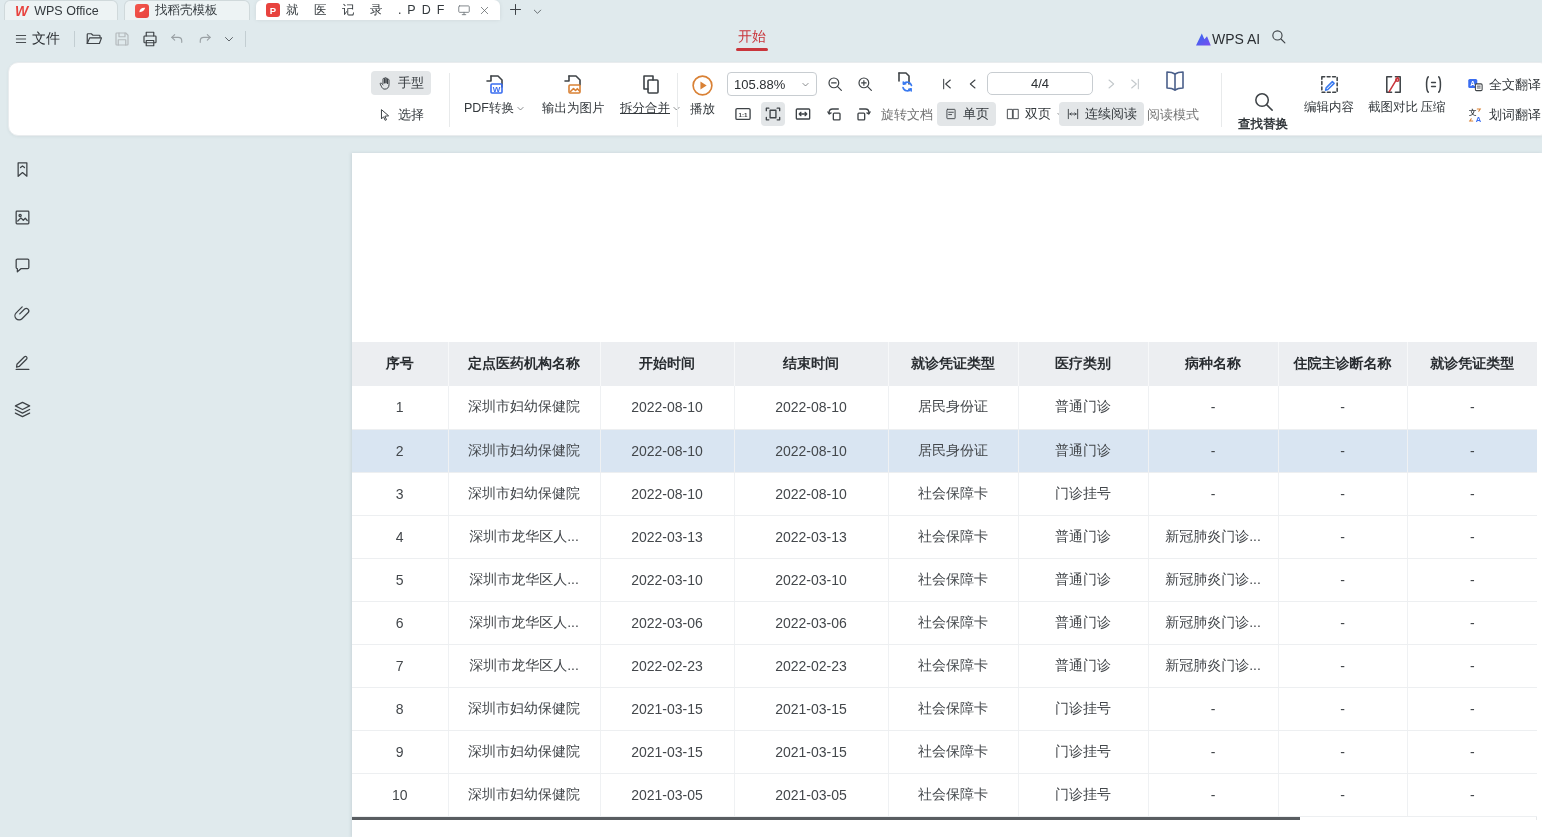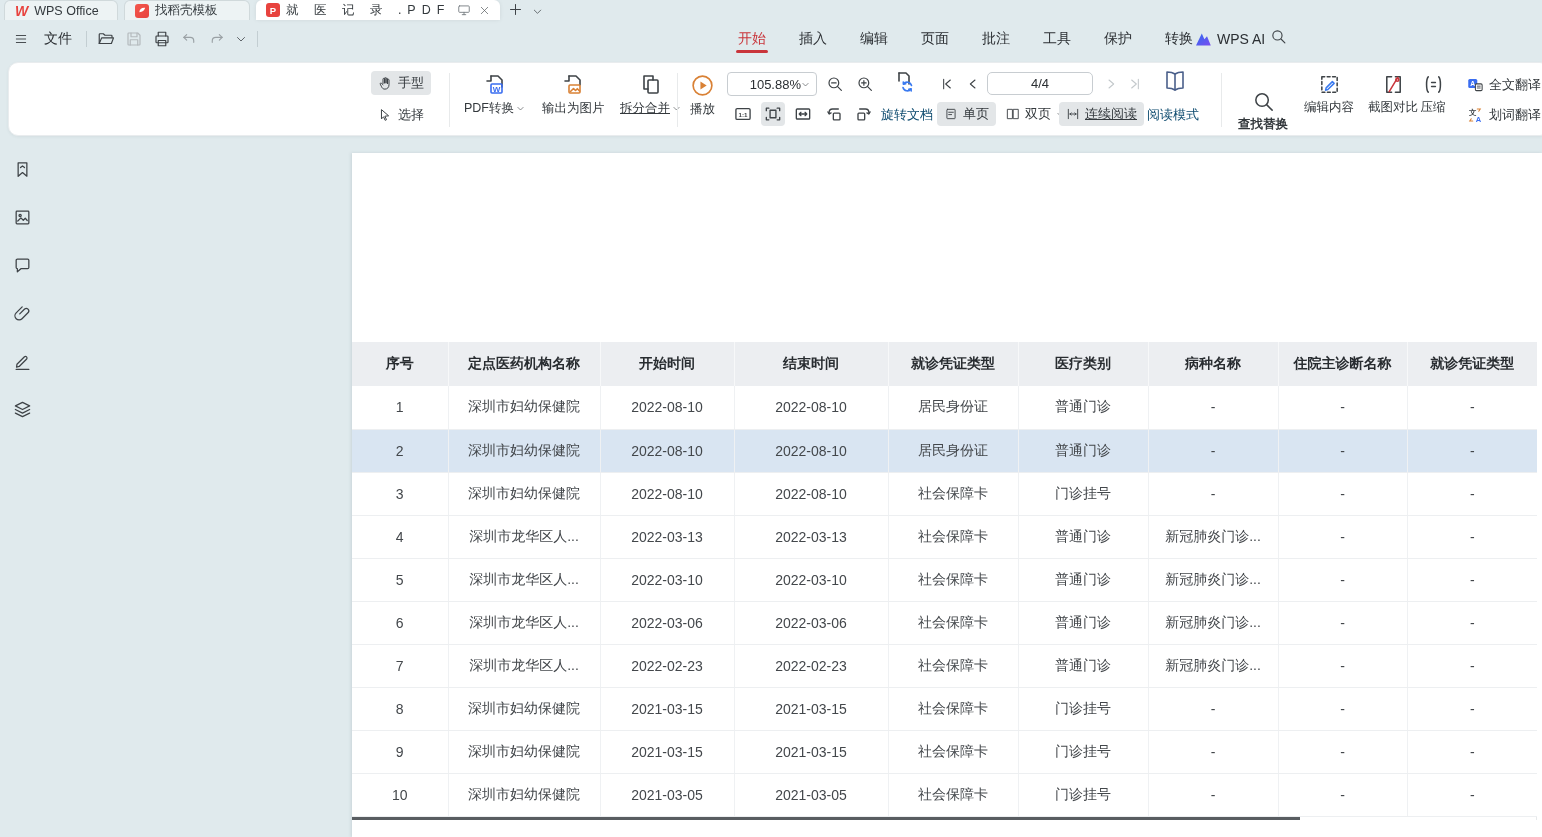--- a/index.html
+++ b/index.html
@@ -16,46 +16,46 @@
   .tab.active { background:#ffffff; box-shadow:0 0 4px rgba(0,0,0,0.08); }
   .tab-title { letter-spacing:6px; white-space:nowrap; }
   .badge { width:14px; height:14px; border-radius:3px; display:flex; align-items:center; justify-content:center;
            color:#fff; font-size:9.5px; font-weight:bold; flex:0 0 auto; }
   .wps-w { color:#e8433e; font-weight:900; font-size:14px; font-style:italic; line-height:1; }
   .tab-btns { display:flex; align-items:center; gap:8px; margin-left:auto; }
 
   
   .menubar { position:absolute; top:20px; left:0; width:100%; height:38px; display:flex; align-items:center; }
   .filegrp { position:absolute; left:10px; top:0; height:38px; display:flex; align-items:center; gap:10px; }
-  .mini-btn { display:flex; align-items:center; gap:16px; font-size:14px; color:#2b2f33; padding:3px 4px; border-radius:4px; }
+  .mini-btn { display:flex; align-items:center; gap:4px; font-size:14px; color:#2b2f33; padding:3px 4px; border-radius:4px; }
   .vdiv { width:1px; height:16px; background:#c3ced2; }
-  .menu-items { position:absolute; left:736px; top:0; height:38px; display:flex; align-items:center; gap:29px; }
+  .menu-items { position:absolute; left:736px; top:0; height:38px; display:flex; align-items:center; gap:29px;flex-direction:column; }
   .menu-item { font-size:14px; color:#2b2f33; position:relative; padding:8px 2px; cursor:default; }
   .menu-item.active { color:#c9353b; }
   .menu-item.active::after { content:""; position:absolute; left:0; right:0; bottom:3px; height:3px; background:#c9353b; border-radius:2px; }
-  .wpsai { position:absolute; left:1195px; top:0; height:38px; display:flex; align-items:center; gap:5px; font-size:14px; color:#2b2f33; }
+  .wpsai { position:absolute; left:1195px; top:0; height:38px; display:flex; align-items:center; font-size:14px; color:#2b2f33; }
   .menu-search { position:absolute; left:1270px; top:8px; }
 
   
   .toolbar { position:absolute; left:8px; top:62px; right:-8px; height:74px; background:#fff;
              border:1px solid #e9ecee; border-radius:10px; box-shadow:0 1px 3px rgba(60,80,90,0.07); }
   .toolbar > * { position:absolute; }
   .tdiv { width:1px; top:10px; height:54px; background:#e8eaeb; }
   .pill { display:flex; align-items:center; gap:5px; font-size:13px; color:#33383c; padding:3px 7px; border-radius:4px; white-space:nowrap; }
   .pill.sel { background:#e3e6e8; }
   .bigbtn { display:flex; flex-direction:column; align-items:center; gap:3px; font-size:12.5px; color:#33383c;
             padding:4px 5px; border-radius:4px; white-space:nowrap; }
   .bigbtn .lbl-row { display:flex; align-items:center; gap:2px; }
-  .zoombox { display:flex; align-items:center; justify-content:flex-end; width:90px; height:24px;
+  .zoombox { display:flex; align-items:center; justify-content:space-between; width:90px; height:24px;
              border:1px solid #c8cdd1; border-radius:4px; padding:0 6px; font-size:13px; color:#2b2f33; background:#fff; }
   .sq-ic { width:24px; height:24px; display:flex; align-items:center; justify-content:center; border-radius:4px; }
   .sq-ic.sel { background:#e3e6e8; }
   .pageinput { width:106px; height:23px; border:1px solid #c8cdd1; border-radius:5px; background:#fff;
                font-size:13px; color:#2b2f33; display:flex; align-items:center; justify-content:center; }
-  .plainlbl { font-size:13px; color:#0c4a6e; white-space:nowrap; }
+  .plainlbl { font-size:13px; color:#737373; white-space:nowrap; }
 
   
   .leftrail { position:absolute; left:0; top:136px; width:44px; bottom:0; display:flex; flex-direction:column; align-items:center; padding-top:20px; gap:22px; }
   .rail-btn { width:26px; height:26px; display:flex; align-items:center; justify-content:center; border-radius:4px; }
 
   
   .content { position:absolute; left:44px; top:136px; right:0; bottom:0; }
   .page { position:absolute; left:308px; top:17px; right:0; bottom:0; background:#ffffff; box-shadow:-1px 0 3px rgba(90,110,118,0.18); }
   .tablewrap { margin-top:189px; width:1185px; border-right:1px solid #e6e9ea; }
   table { border-collapse:collapse; table-layout:fixed; width:1185px; font-size:14px; color:#43474b; }
@@ -356,21 +356,21 @@
   <div style="left:990px; top:39px;" class="pill">
     <svg class="ic" width="14" height="14" viewBox="0 0 24 24">
         <rect x="3" y="4" width="8" height="16"></rect>
         <rect x="13" y="4" width="8" height="16"></rect>
       </svg>
     <span>双页</span>
     <svg class="ic" width="9" height="9" viewBox="0 0 24 24">
         <path d="M5 9l7 7 7-7"></path>
       </svg>
   </div>
-  <div style="left:1050px; top:39px;text-decoration:underline;" class="pill sel">
+  <div style="left:1050px; top:39px;" class="pill sel">
     <svg class="ic" width="14" height="14" viewBox="0 0 24 24">
         <path d="M4 4v16M20 4v16M7 12h10M7 12l2-2M7 12l2 2M17 12l-2-2M17 12l-2 2"></path>
       </svg>
     <span>连续阅读</span>
   </div>
   <span class="plainlbl" style="left:1138px; top:43px; position:absolute;">阅读模式</span>
 
   <div class="tdiv" style="left:1212px;"></div>
 
   <div style="left:1222px; top:23px; width:64px;font-weight:bold;" class="bigbtn">

